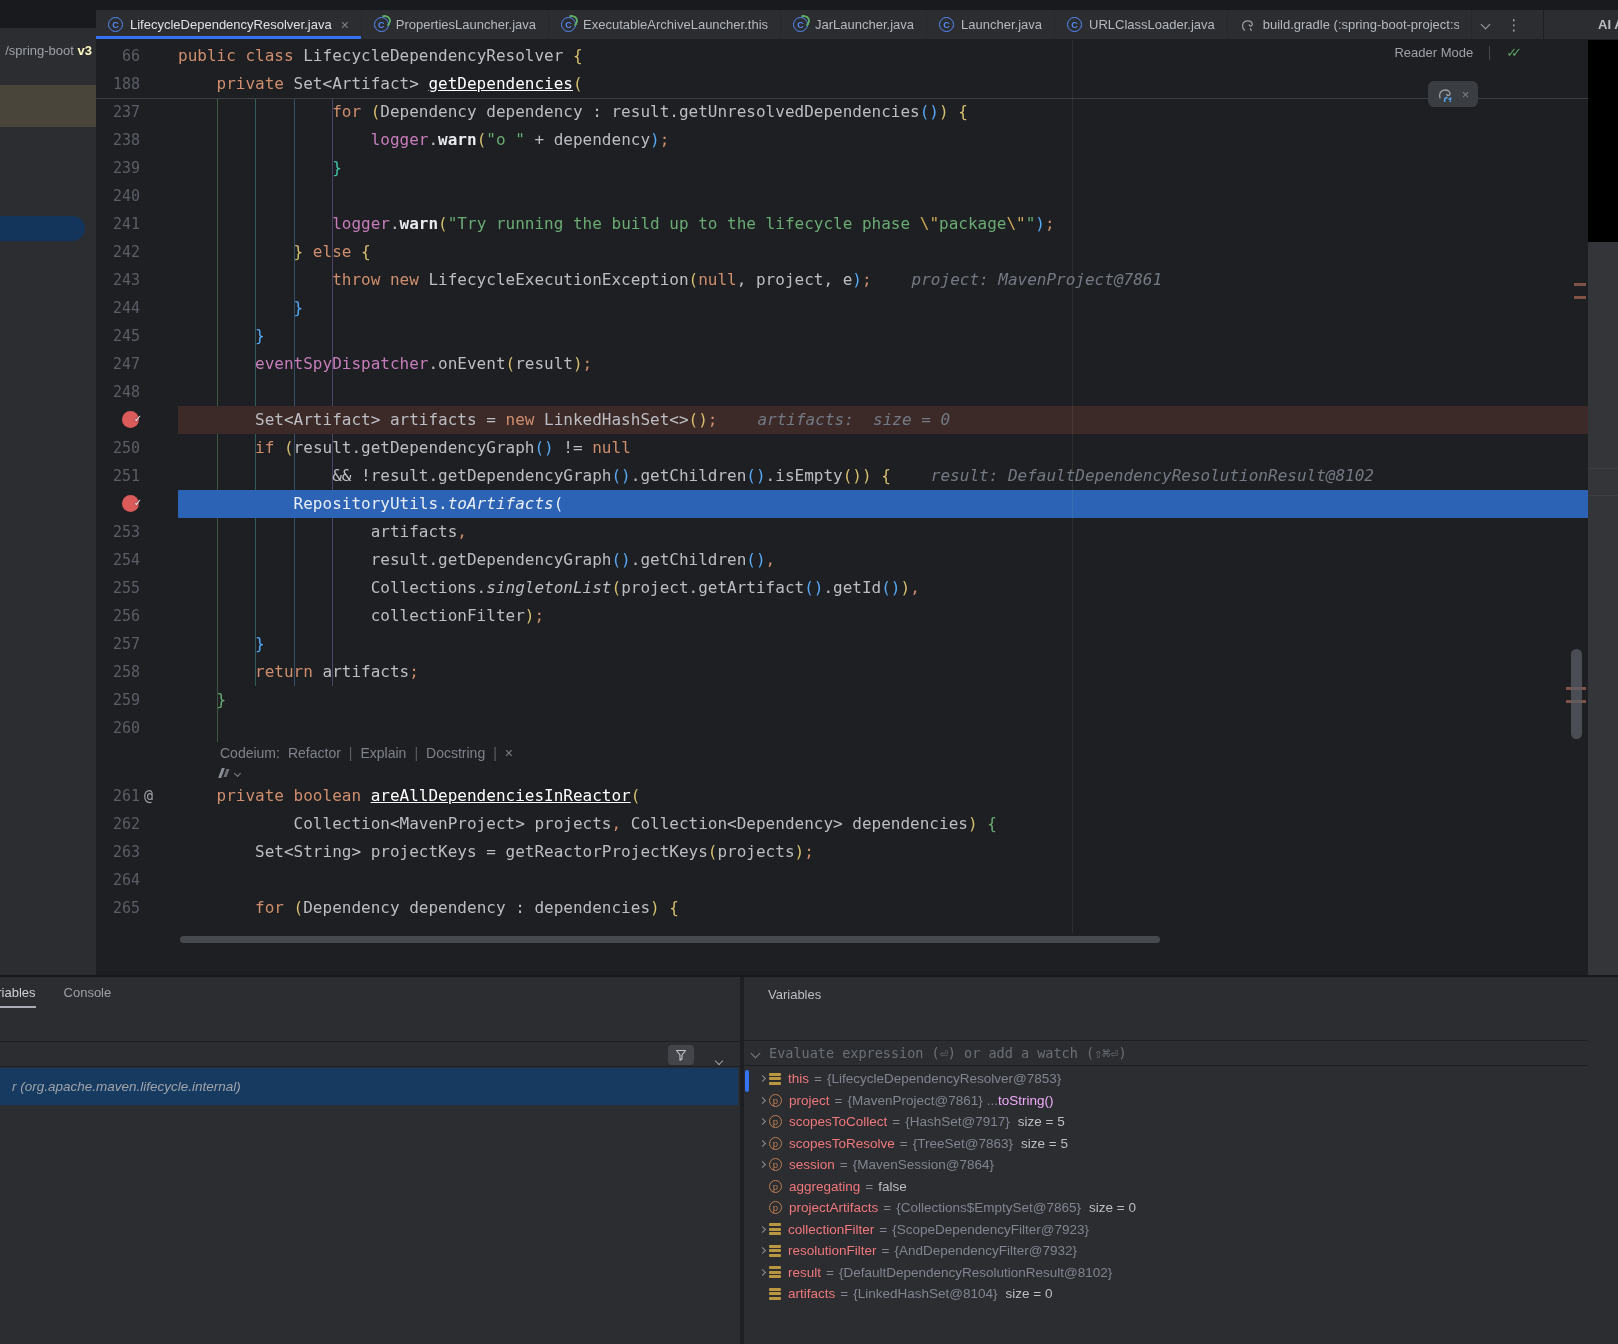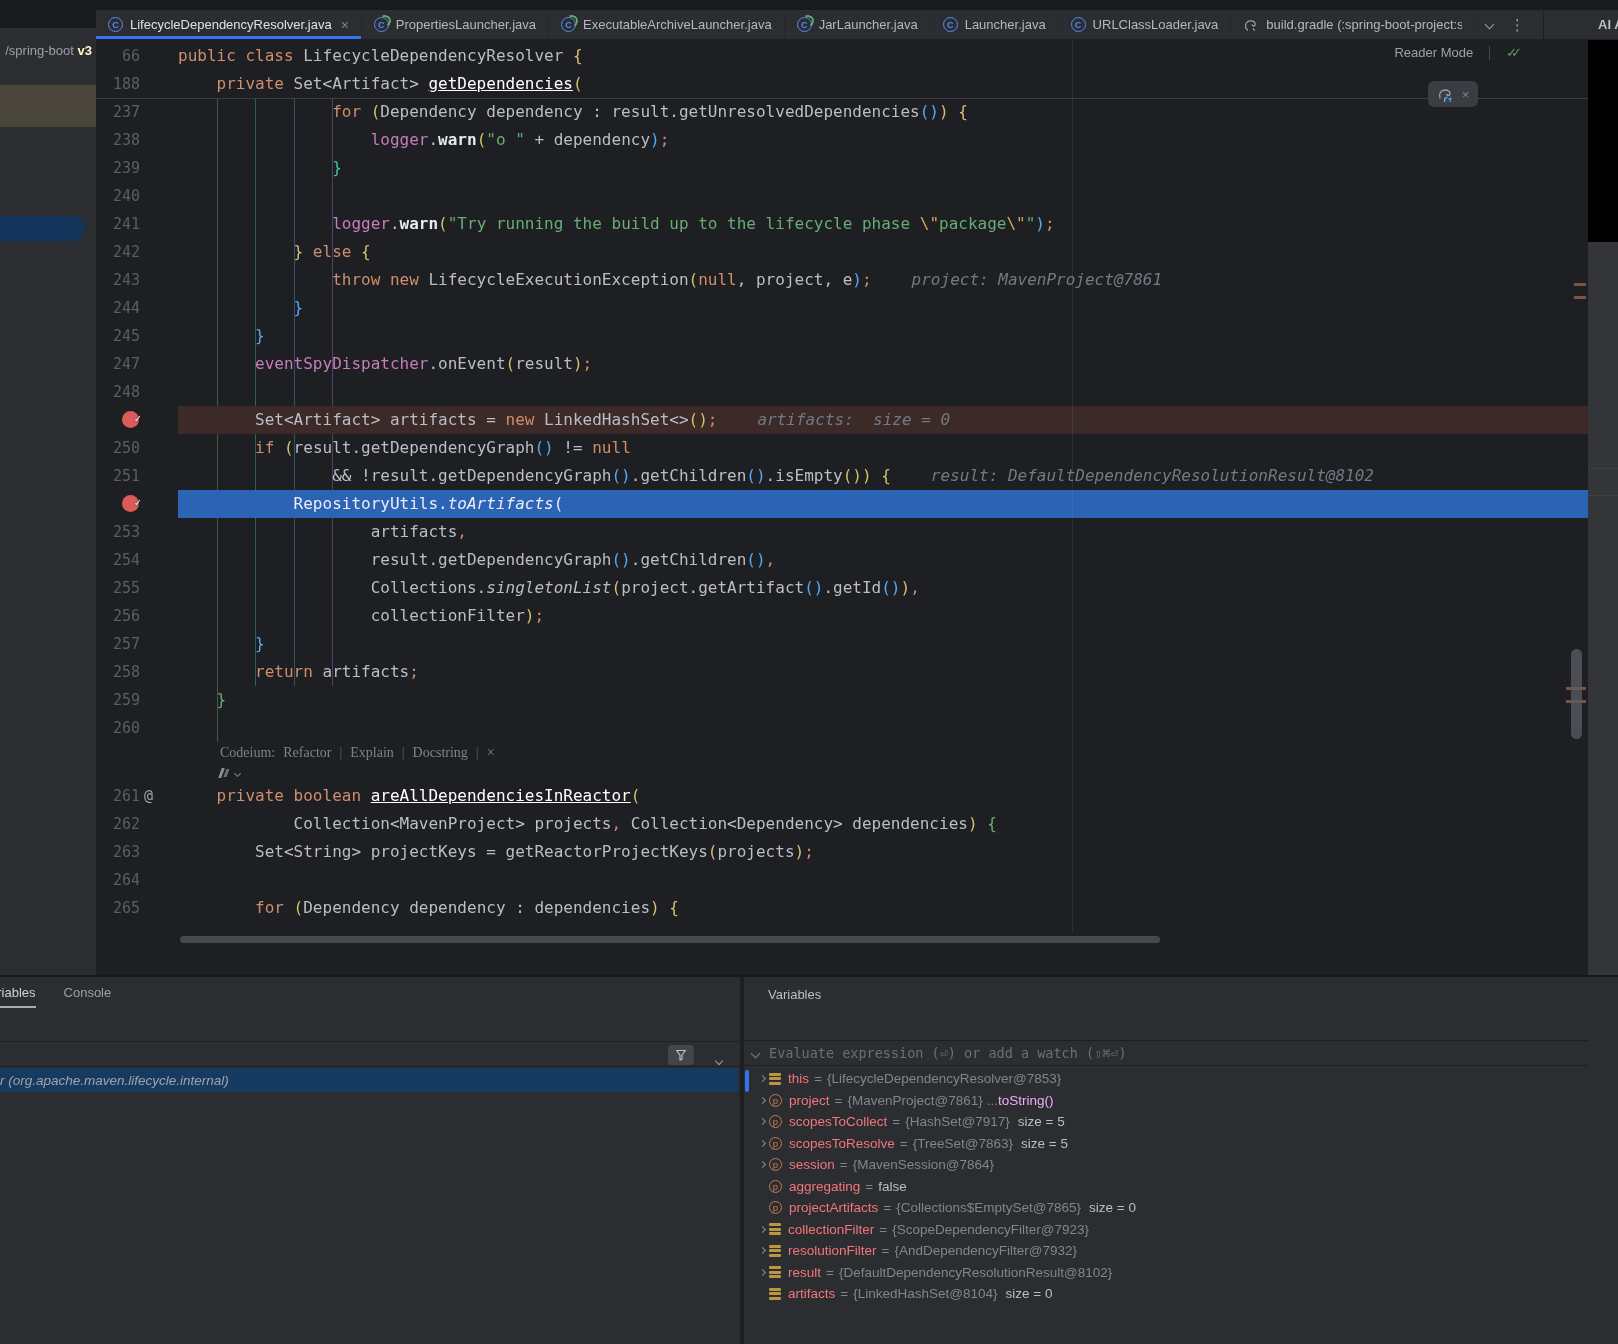--- a/index.html
+++ b/index.html
@@ -56,21 +56,21 @@
                    text-shadow:0 0 2px #1E1F22; }
   .code-row .code { flex:1; white-space:pre; }
   .code-row.hl-bp .code { background:#3C2A28; }
   .code-row.hl-exec .code { background:#2D63B5; }
   .code-row.hl-exec .code span { color:#E9EEF5 !important; }
   .hint { color:#747A84; font-style:italic; margin-left:40px; }
   .tk-kw{color:#CF8E6D;} .tk-id{color:#BCBEC4;} .tk-fn{color:#ffffff;text-decoration:underline;} .tk-str{color:#6AAB73;}
   .tk-fld{color:#C77DBB;} .tk-y{color:#D6BF6E;} .tk-b{color:#56A8F5;} .tk-g{color:#6AAB73;}
   .tk-t{color:#42C3A7;} .tk-o{color:#CF8E6D;} .tk-esc{color:#D0A857;}
   .tk-bold{color:#E8EAED;font-weight:bold;} .tk-it{color:#BCBEC4;font-style:italic;}
-  .codeium-block { height:40px; padding-left:124px; font-family:Liberation Serif, serif; }
+  .codeium-block { height:40px; padding-left:124px; font-family:Liberation Sans, sans-serif; }
   .codeium-l1 { height:22px; line-height:22px; font-size:14px; color:#7E828B; display:flex; gap:8px; align-items:center;}
   .codeium-l1 .sep { color:#5A5E66; }
   .codeium-l2 { height:18px; display:flex; align-items:center; gap:4px; color:#7E828B; }
   .cod-icon { width:11px; height:11px; position:relative; }
   .cod-icon i { position:absolute; width:3px; height:10px; background:#8B8F96; transform:skewX(-20deg); }
   .cod-icon i:last-child { left:5px; top:1px; height:8px; background:#6E7278; }
   .codeium-l2 .chev { width:5px; height:5px; border-color:#7E828B; }
 
   .reader { position:absolute; right:66px; top:5px; display:flex; align-items:center; gap:16px;
             font-size:13px; color:#9DA0A8; z-index:6; }
@@ -96,22 +96,22 @@
   .dp-left { position:absolute; left:0; top:0; width:740px; bottom:0; }
   .dl-tabs { position:absolute; left:-10px; top:8px; display:flex; gap:28px; font-size:13px; }
   .dl-tab { position:relative; color:#9DA0A8; padding-bottom:8px; }
   .dl-tab.active { color:#CED0D6; }
   .dl-tab.active::after { content:""; position:absolute; left:0; right:0; bottom:0; height:2px; background:#A9ADB3; }
   .dl-toolbar { position:absolute; left:0; right:0; top:64px; height:26px; border-top:1px solid #1E1F22; border-bottom:1px solid #1E1F22; }
   .funnel-btn { position:absolute; right:46px; top:3px; width:26px; height:20px; background:#43454A; border-radius:4px;
                 display:flex; align-items:center; justify-content:center; }
   .dl-chev { position:absolute; right:18px; top:8px; }
   .dl-chev .chev { border-color:#9DA0A8; width:6px; height:6px; }
-  .frame-row { position:absolute; left:0; right:2px; top:91px; height:24px; background:#173A60;
-               display:flex; align-items:center; font-size:13.5px; font-style:italic; color:#9FA4AA; padding-left:0; }
+  .frame-row { position:absolute; left:0; right:2px; top:91px; height:37px; background:#173A60;
+               display:flex; align-items:center; font-size:13.5px; font-style:italic; color:#9FA4AA; padding-left:12px; }
   .dp-right { position:absolute; left:744px; right:30px; top:0; bottom:0; }
   .dr-title { position:absolute; left:24px; top:10px; font-size:13px; color:#BCBEC4; }
   .dr-sep1 { position:absolute; left:0; right:-0px; top:63px; height:1px; background:#1E1F22; }
   .dr-watch { position:absolute; left:0; right:0; top:64px; height:25px; display:flex; align-items:center; gap:10px;
               border-bottom:1px solid #1E1F22; }
   .dr-watch .chev { margin-left:8px; border-color:#7A7E85; }
   .dr-watch .ph { font-family:"DejaVu Sans Mono", monospace; font-size:13.5px; color:#6B7077; }
   .focus-bar { position:absolute; left:1px; top:93px; width:4px; height:22px; background:#3574F0; border-radius:2px; }
   .vars { position:absolute; left:0; right:0; top:91px; display:flex; flex-direction:column; }
   .var-row { height:21.5px; display:flex; align-items:center; font-size:13.5px; }
@@ -149,21 +149,21 @@
           <span class="cicon">C</span>
           <span class="lbl">LifecycleDependencyResolver.java</span>
           <span class="close">×</span>
         </div>
         <div class="tab">
           <span class="cicon run">C</span>
           <span class="lbl">PropertiesLauncher.java</span>
         </div>
         <div class="tab">
           <span class="cicon run">C</span>
-          <span class="lbl">ExecutableArchiveLauncher.java</span>
+          <span class="lbl">ExecutableArchiveLauncher.this</span>
         </div>
         <div class="tab">
           <span class="cicon run">C</span>
           <span class="lbl">JarLauncher.java</span>
         </div>
         <div class="tab">
           <span class="cicon">C</span>
           <span class="lbl">Launcher.java</span>
         </div>
         <div class="tab">

